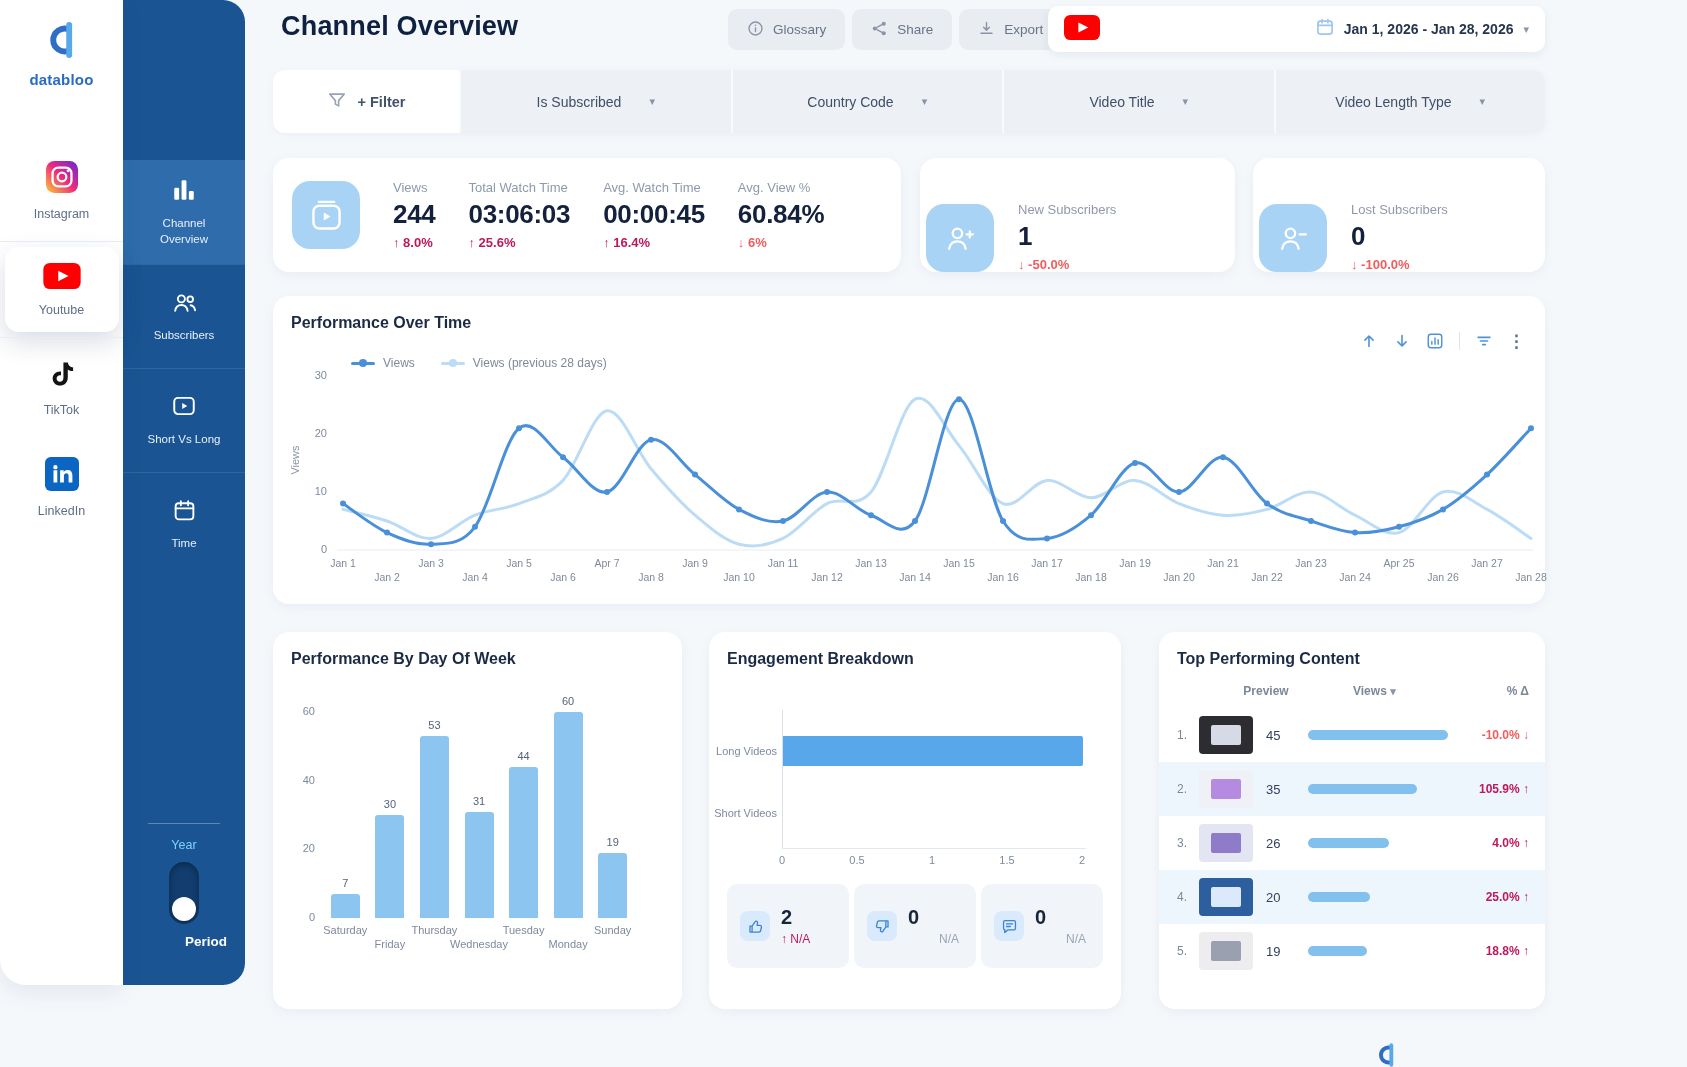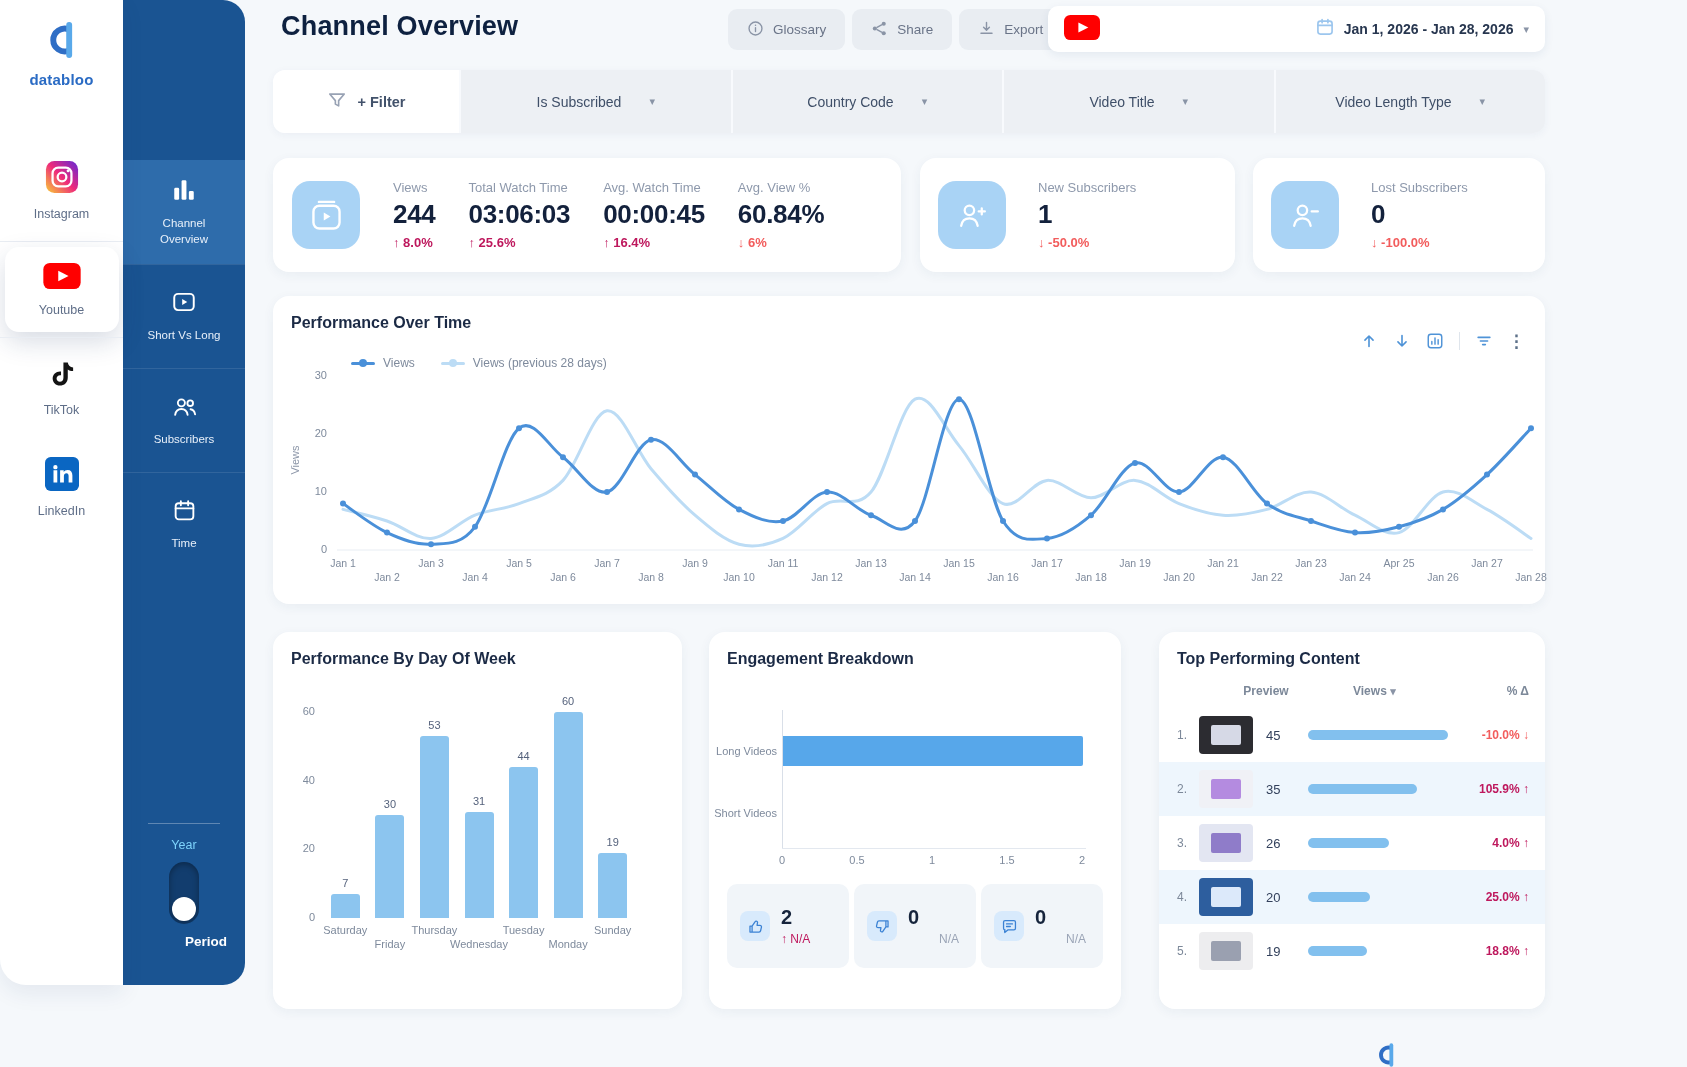--- a/index.html
+++ b/index.html
@@ -56,21 +56,21 @@
   .filter-add svg{color:#98a2b4;}
   .fseg{flex:1;background:#edf0f4;border-left:2px solid #f8fafd;display:flex;align-items:center;justify-content:center;
         gap:28px;font-size:14px;color:#3f4f68;cursor:pointer;}
 
   
   .card{position:absolute;background:#fff;border-radius:16px;box-shadow:0 3px 12px rgba(30,60,110,.06);}
   .card-title{position:absolute;top:18px;left:18px;font-size:16px;font-weight:700;color:#1b2a45;}
   .kpi-main{left:273px;top:158px;width:628px;height:114px;display:flex;align-items:center;padding-left:19px;gap:33px;}
   #subCard0{left:920px;top:158px;width:315px;height:114px;}
   #subCard1{left:1253px;top:158px;width:292px;height:114px;}
-  .kpi-sub{display:flex;align-items:center;padding-left:18px;gap:32px;}
+  .kpi-sub{display:flex;align-items:flex-end;padding-left:6px;gap:24px;}
   .kpi-ic{width:68px;height:68px;border-radius:18px;background:#a9d3f5;display:flex;align-items:center;justify-content:center;flex:none;}
   .kpi-met{display:flex;flex-direction:column;}
   .kpi-lb{font-size:13px;color:#8e99ac;}
   .kpi-val{font-size:26px;font-weight:600;color:#13213c;margin:4px 0 5px;letter-spacing:-.3px;}
   .delta{font-size:13px;font-weight:700;}
   .delta.up{color:#be185d;}
   .delta.down{color:#f25c5c;}
   .delta.none{color:#9aa4b6;margin-left:31px;}
 
   
@@ -189,34 +189,34 @@
   <div class="nav-items" id="navItems">
       <div class="nav-item active">
         <span><svg viewBox="0 0 24 24" width="26" height="26">
             <rect x="3" y="10" width="4.5" height="11" rx="1.2" fill="#fff"></rect>
             <rect x="9.75" y="3" width="4.5" height="18" rx="1.2" fill="#fff"></rect>
             <rect x="16.5" y="13" width="4.5" height="8" rx="1.2" fill="#fff"></rect>
           </svg></span>
                  <span class="nav-lb">Channel Overview</span>
       </div>
       <div class="nav-item">
-        <span><svg viewBox="0 0 24 24" width="26" height="26" fill="none" stroke="#fff" stroke-width="1.8">
-            <rect x="3" y="4.5" width="18" height="15" rx="3.5"></rect>
-            <path d="M10.3 9.2 15 12l-4.7 2.8z" fill="#fff" stroke="none"></path>
-          </svg></span>
-                 <span class="nav-lb">Short Vs Long</span>
-      </div>
-      <div class="nav-item">
         <span><svg viewBox="0 0 26 24" width="27" height="25" fill="none" stroke="#fff" stroke-width="1.8" stroke-linecap="round">
             <circle cx="10" cy="8.5" r="3.4"></circle>
             <path d="M4 20c.6-3.6 3-5.6 6-5.6s5.4 2 6 5.6"></path>
             <circle cx="18.5" cy="8.8" r="2.7"></circle>
             <path d="M18.8 14.6c2.3.3 3.9 2 4.4 4.9"></path>
           </svg></span>
                  <span class="nav-lb">Subscribers</span>
+      </div>
+      <div class="nav-item">
+        <span><svg viewBox="0 0 24 24" width="26" height="26" fill="none" stroke="#fff" stroke-width="1.8">
+            <rect x="3" y="4.5" width="18" height="15" rx="3.5"></rect>
+            <path d="M10.3 9.2 15 12l-4.7 2.8z" fill="#fff" stroke="none"></path>
+          </svg></span>
+                 <span class="nav-lb">Short Vs Long</span>
       </div>
       <div class="nav-item">
         <span><svg viewBox="0 0 24 24" width="25" height="25" fill="none" stroke="#fff" stroke-width="1.8" stroke-linecap="round">
             <rect x="3.5" y="5" width="17" height="15.5" rx="3"></rect>
             <path d="M3.5 10h17M8.5 3v4M15.5 3v4"></path>
           </svg></span>
                  <span class="nav-lb">Time</span>
       </div>
     </div>
   <div class="nav-bottom">
@@ -433,21 +433,21 @@
       <circle cx="1018.0" cy="164.6" r="3" fill="#4a90d9"></circle>
       <circle cx="1062.0" cy="158.8" r="3" fill="#4a90d9"></circle>
       <circle cx="1106.0" cy="141.4" r="3" fill="#4a90d9"></circle>
       <circle cx="1150.0" cy="106.6" r="3" fill="#4a90d9"></circle>
       <circle cx="1194.0" cy="60.2" r="3" fill="#4a90d9"></circle>
     </svg>
   <div class="xrow" id="xRow1">
       <span style="left:6px">Jan 1</span>
       <span style="left:94px">Jan 3</span>
       <span style="left:182px">Jan 5</span>
-      <span style="left:270px">Jan 7</span>
+      <span style="left:270px">Apr 7</span>
       <span style="left:358px">Jan 9</span>
       <span style="left:446px">Jan 11</span>
       <span style="left:534px">Jan 13</span>
       <span style="left:622px">Jan 15</span>
       <span style="left:710px">Jan 17</span>
       <span style="left:798px">Jan 19</span>
       <span style="left:886px">Jan 21</span>
       <span style="left:974px">Jan 23</span>
       <span style="left:1062px">Apr 25</span>
       <span style="left:1150px">Jan 27</span>

